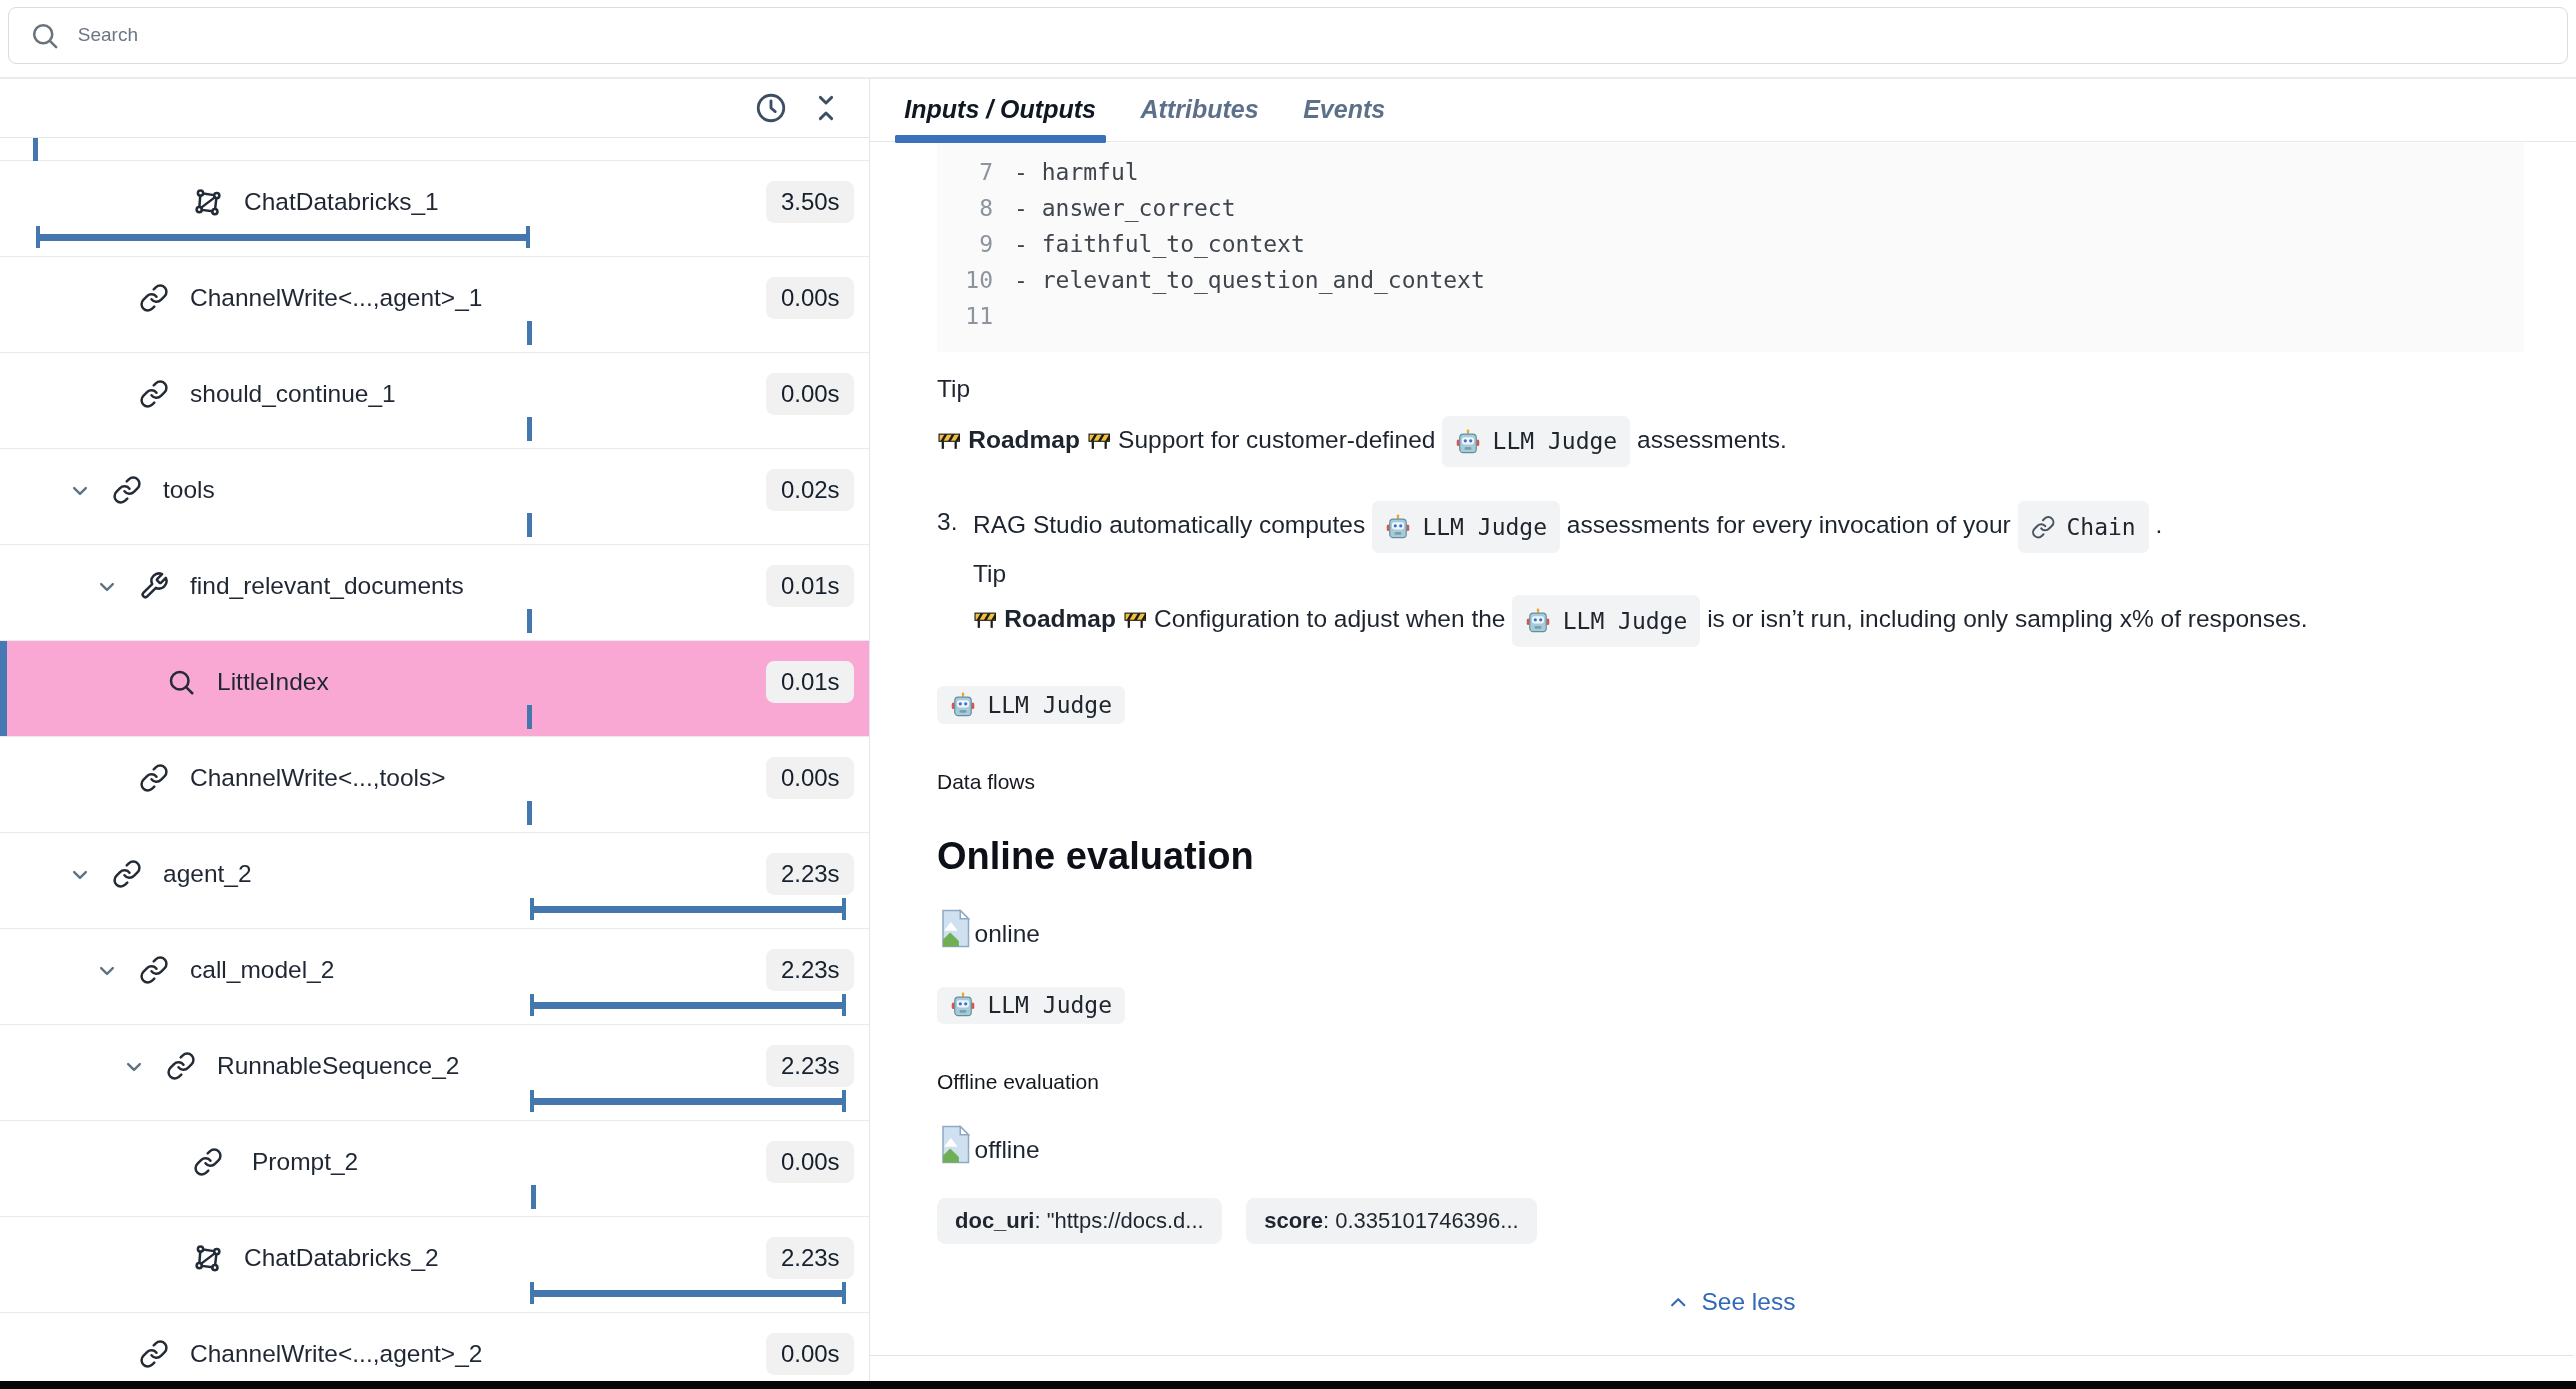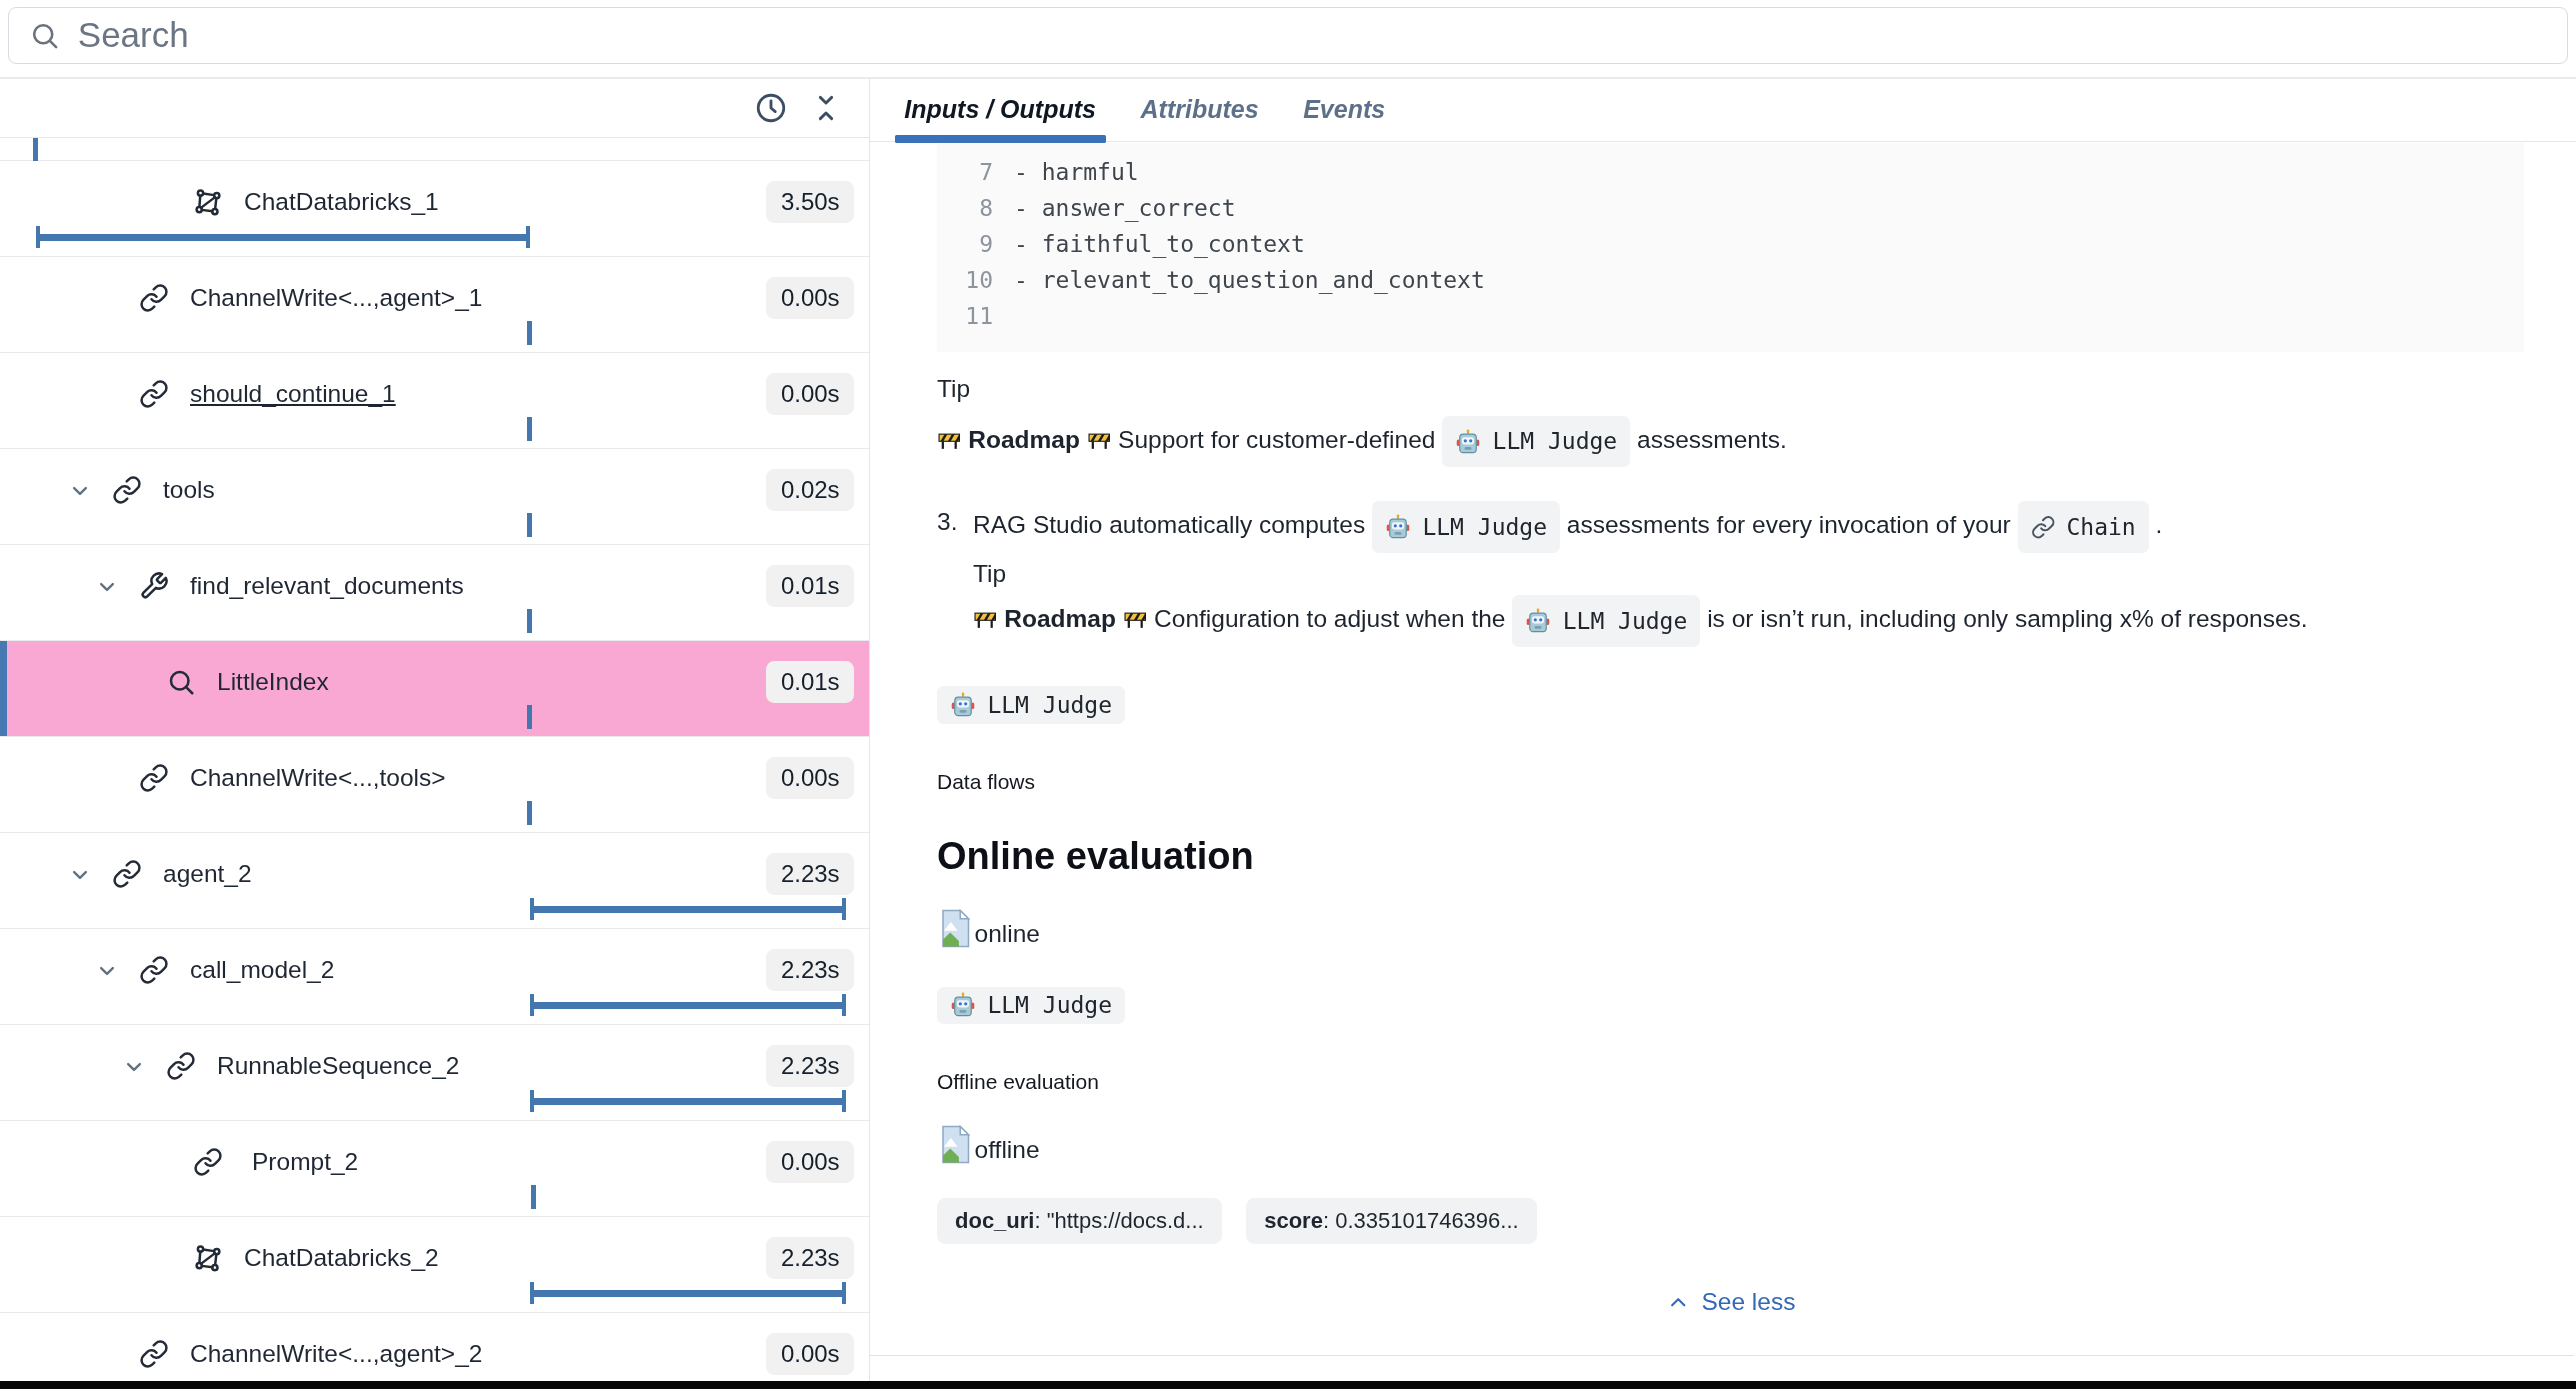--- a/index.html
+++ b/index.html
@@ -5,21 +5,21 @@
   * { margin:0; padding:0; box-sizing:border-box; }
   html,body { width:2576px; height:1389px; overflow:hidden; background:#fff;
               font-family:"Liberation Sans", sans-serif; color:#1f2530; }
   .app { position:relative; width:2576px; height:1389px; background:#fff; }
 
   
   .search-bar { position:absolute; left:8.2px; top:6.5px; width:2560px; height:57px;
       border:1.6px solid #d7dce2; border-radius:8.2px; display:flex; align-items:center;
       padding:0 19.6px; background:#fff; }
   .search-bar .icon { width:31px; height:31px; color:#69727d; flex:0 0 auto; }
-  .search-bar input { border:none; outline:none; font-size:35px; color:#1f2530;
+  .search-bar input { border:none; outline:none; font-size:19px; color:#1f2530;
       margin-left:18px; flex:1; font-family:"Liberation Sans", sans-serif; background:transparent; }
   .search-bar input::placeholder { color:#6b7583; }
   .top-divider { position:absolute; left:0; top:77px; width:2576px; height:1.6px; background:#e9ebee; }
 
   
   .main { position:absolute; left:0; top:78px; width:2576px; height:1304px; display:flex; }
   .sidebar { position:relative; width:870px; height:100%; border-right:1.6px solid #e2e5e9; }
   .sidebar-header { height:60px; border-bottom:1.6px solid #e4e7ea; display:flex;
       align-items:center; justify-content:flex-end; gap:21px; padding-right:26px; }
   .sidebar-header .hicon { width:34px; height:34px; color:#3d4e63; cursor:pointer; }
@@ -165,21 +165,21 @@
                 </svg>
               </span>
               <span class="row-label">ChannelWrite&lt;...,agent&gt;_1</span>
             </div>
             <span class="dur-badge">0.00s</span>
             <div class="bar-wrap">
               <div class="tl-tick" style="left: 527px;"></div>
             </div>
           </div>
           <div class="tree-row">
-            <div class="row-main" style="left: 139px; text-decoration: underline;">
+            <div class="row-main" style="left: 139px;">
               <span class="ticon">
                 <svg viewBox="0 0 24 24" fill="none" stroke="currentColor" stroke-width="2" stroke-linecap="round" stroke-linejoin="round">
                   <path d="M10 13a5 5 0 0 0 7.54.54l3-3a5 5 0 0 0-7.07-7.07l-1.72 1.71"></path>
                   <path d="M14 11a5 5 0 0 0-7.54-.54l-3 3a5 5 0 0 0 7.07 7.07l1.71-1.71"></path>
                 </svg>
               </span>
               <span class="row-label">should_continue_1</span>
             </div>
             <span class="dur-badge">0.00s</span>
             <div class="bar-wrap">

